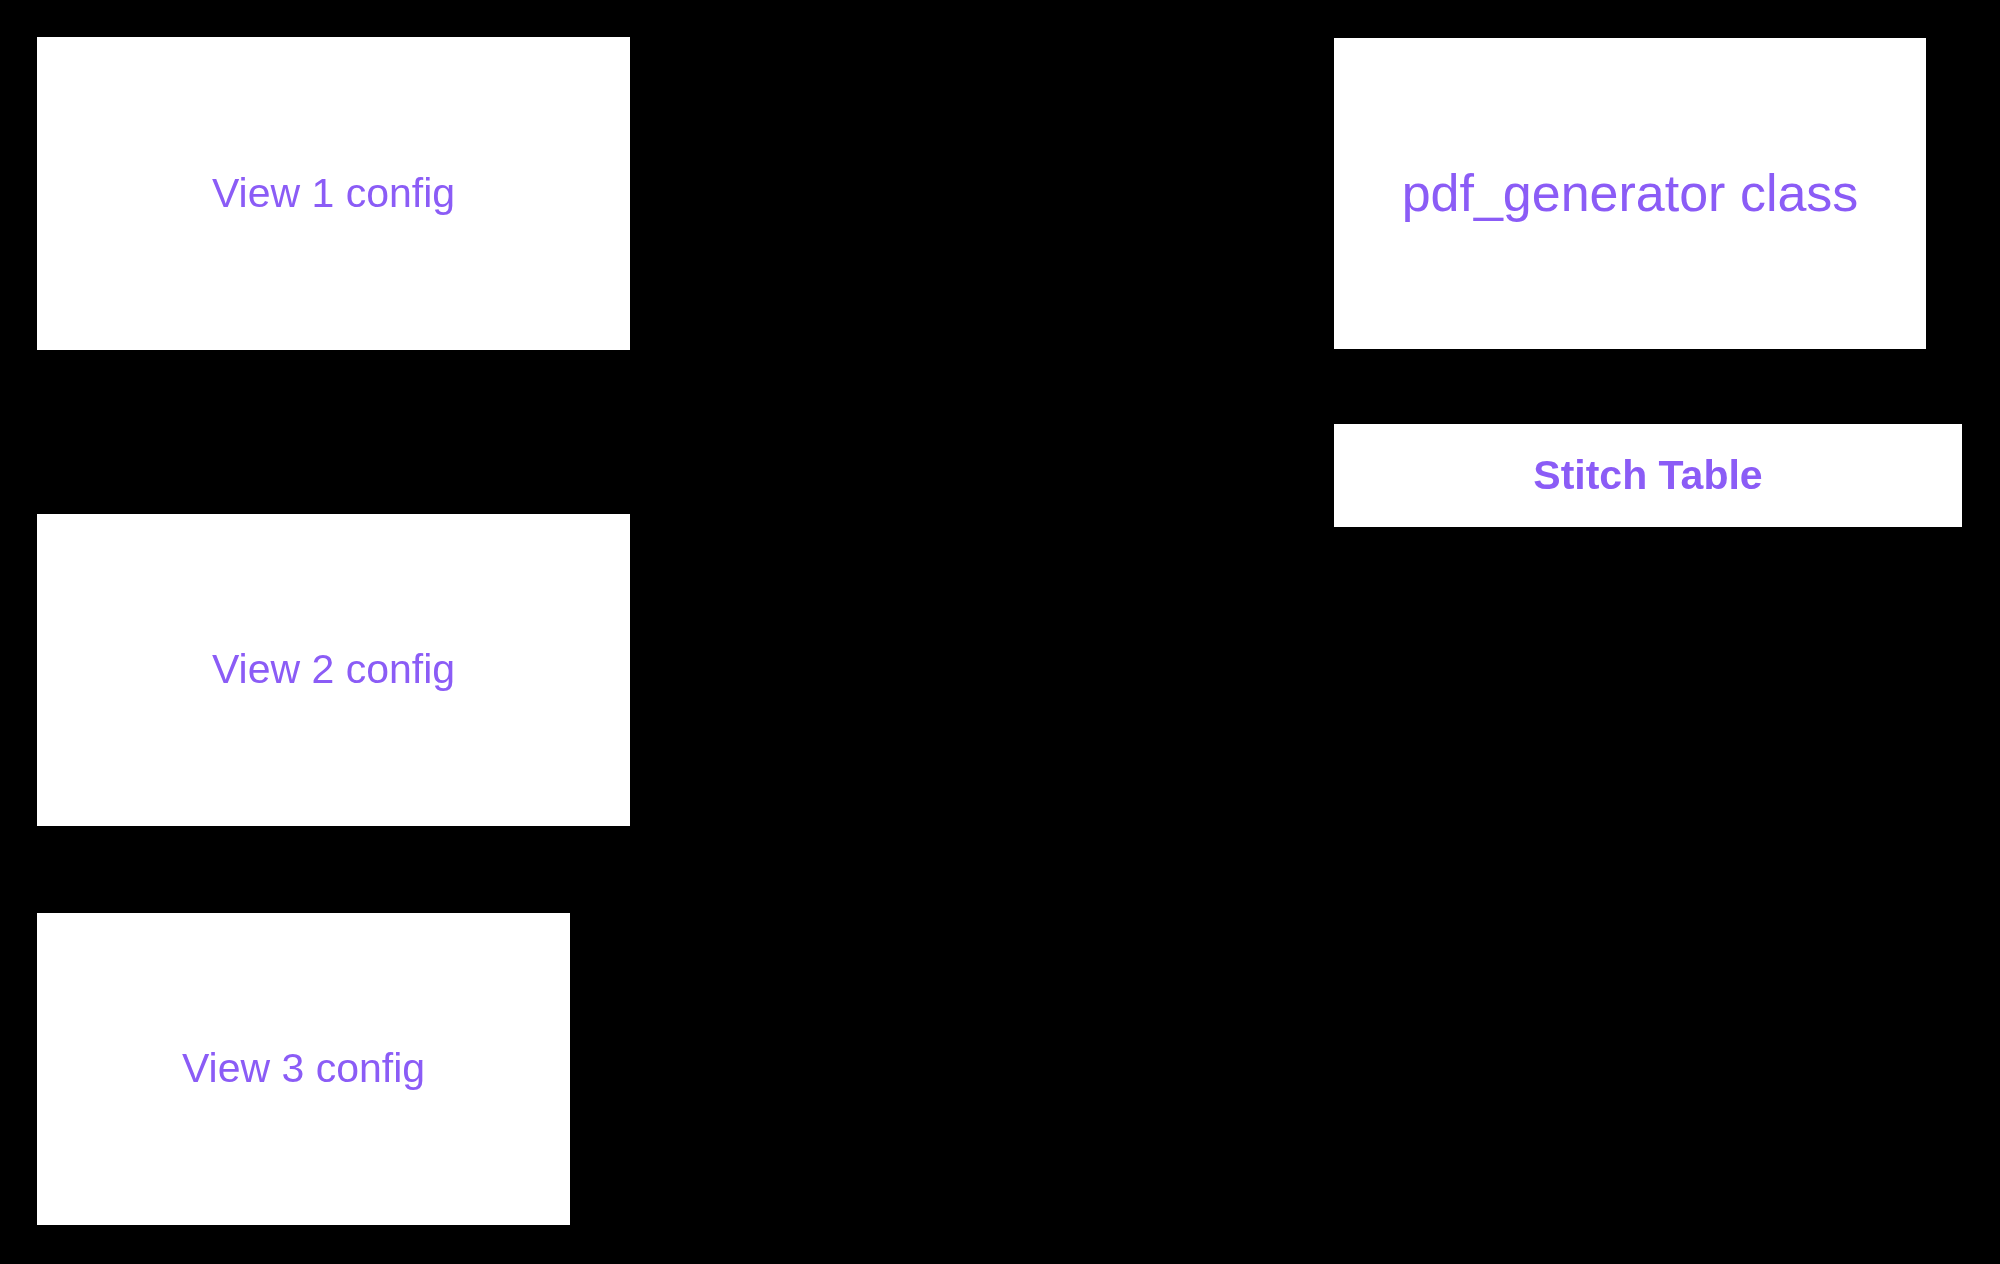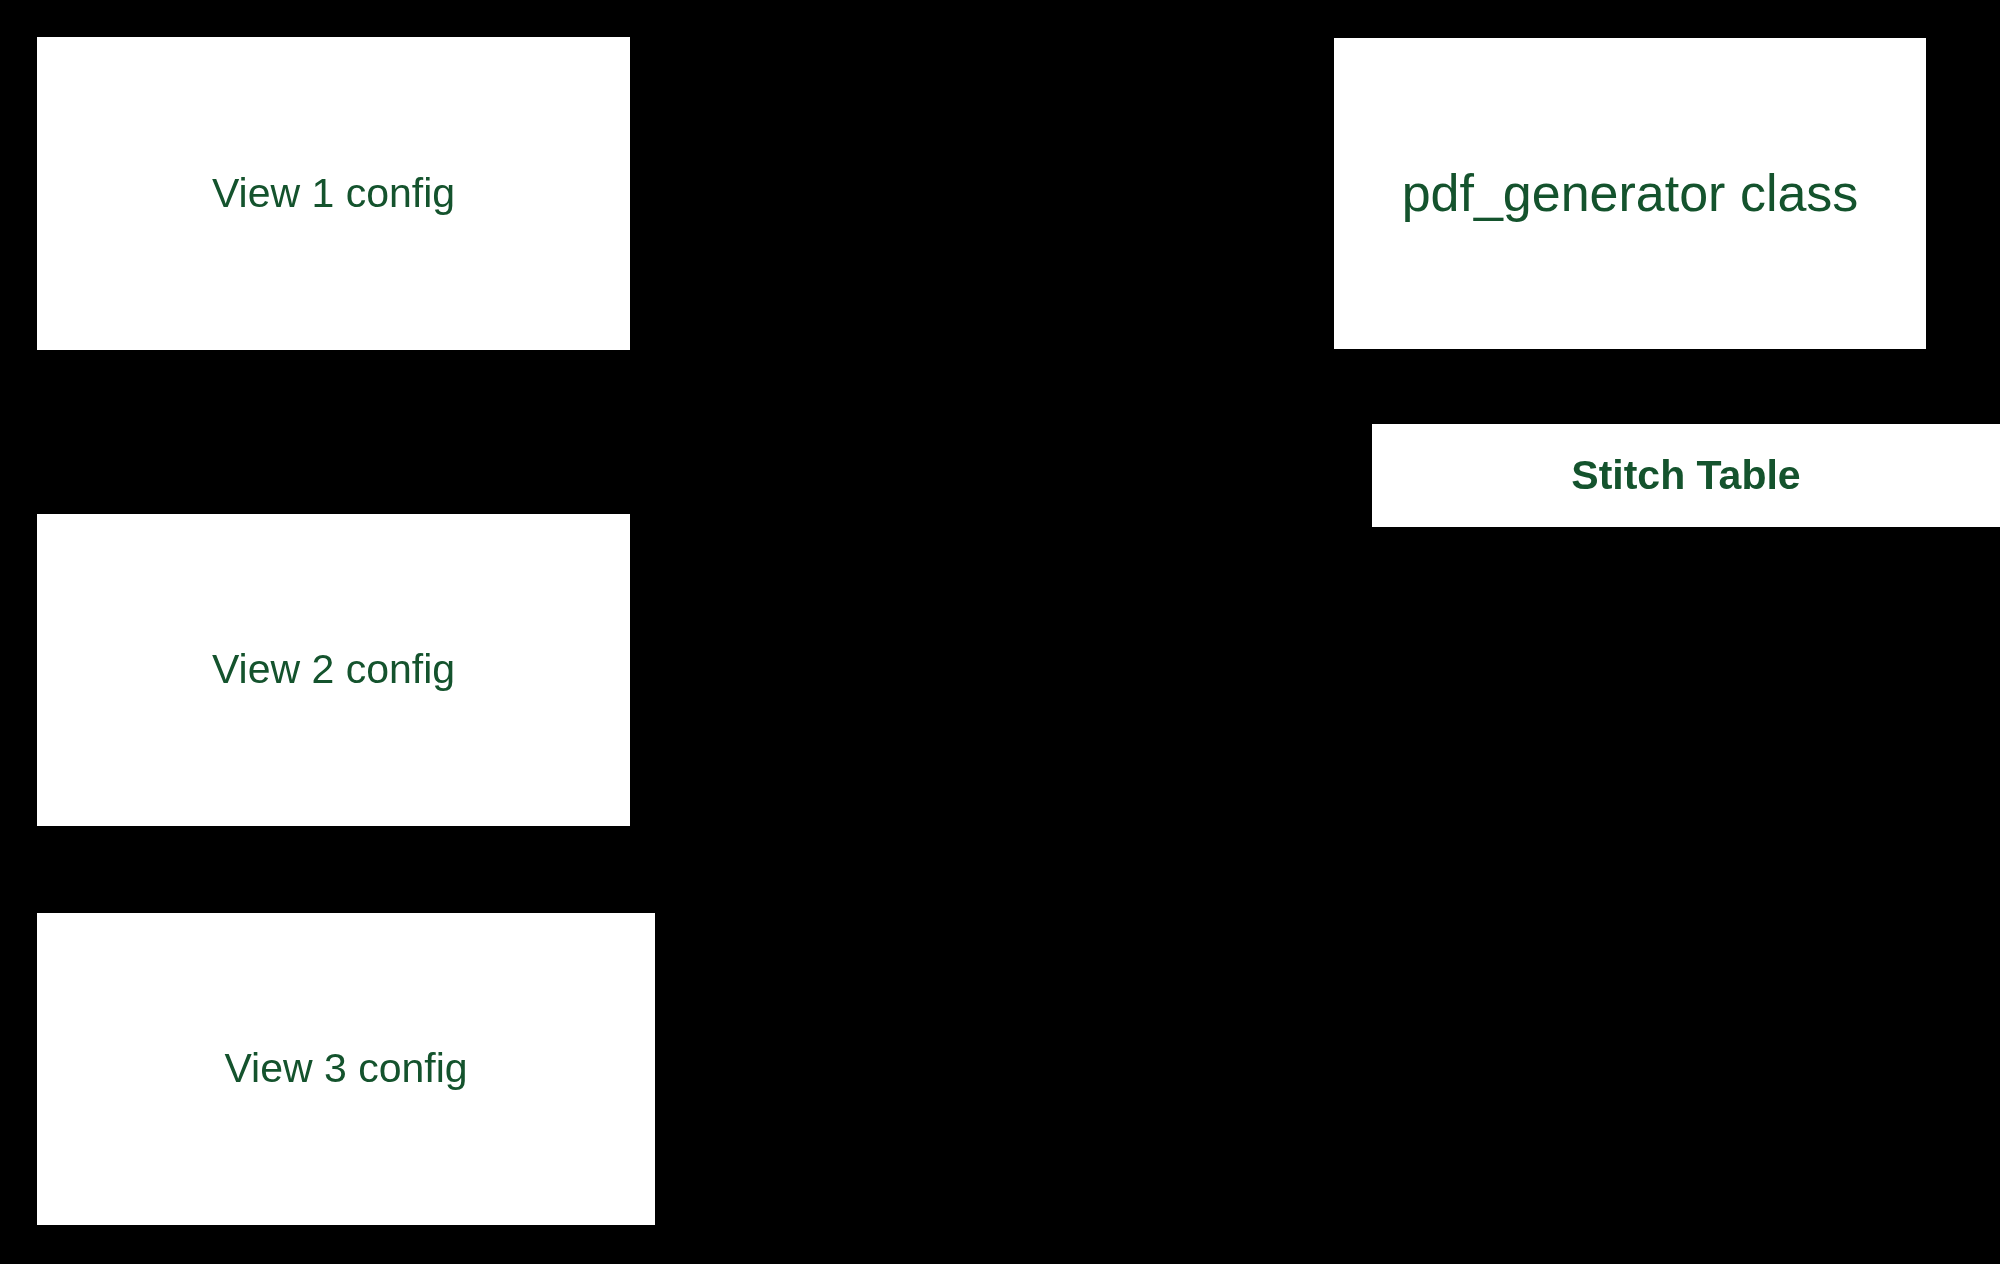--- a/index.html
+++ b/index.html
@@ -15,21 +15,21 @@
     position: relative;
     width: 2000px;
     height: 1264px;
     background: #000000;
     overflow: hidden;
   }
   .node {
     position: absolute;
     box-sizing: border-box;
     background: #ffffff;
-    color: #14532d;
+    color: #8b5cf6;
     display: flex;
     align-items: center;
     justify-content: center;
     text-align: center;
     line-height: 1.15;
     -webkit-font-smoothing: antialiased;
   }
   .node .node-label {
     display: block;
     padding: 0 10px;
@@ -48,36 +48,36 @@
     left: 37px;
     top: 514px;
     width: 593px;
     height: 312px;
     font-size: 41px;
     font-weight: 400;
   }
   .node-view3 {
     left: 37px;
     top: 913px;
-    width: 618px;
+    width: 533px;
     height: 312px;
     font-size: 41px;
     font-weight: 400;
   }
   
   .node-pdfgen {
     left: 1334px;
     top: 38px;
     width: 592px;
     height: 311px;
     font-size: 52px;
     font-weight: 400;
   }
   .node-stitch {
-    left: 1372px;
+    left: 1334px;
     top: 424px;
     width: 628px;
     height: 103px;
     font-size: 41px;
     font-weight: 700;
   }
 </style>
 </head>
 <body>
 

